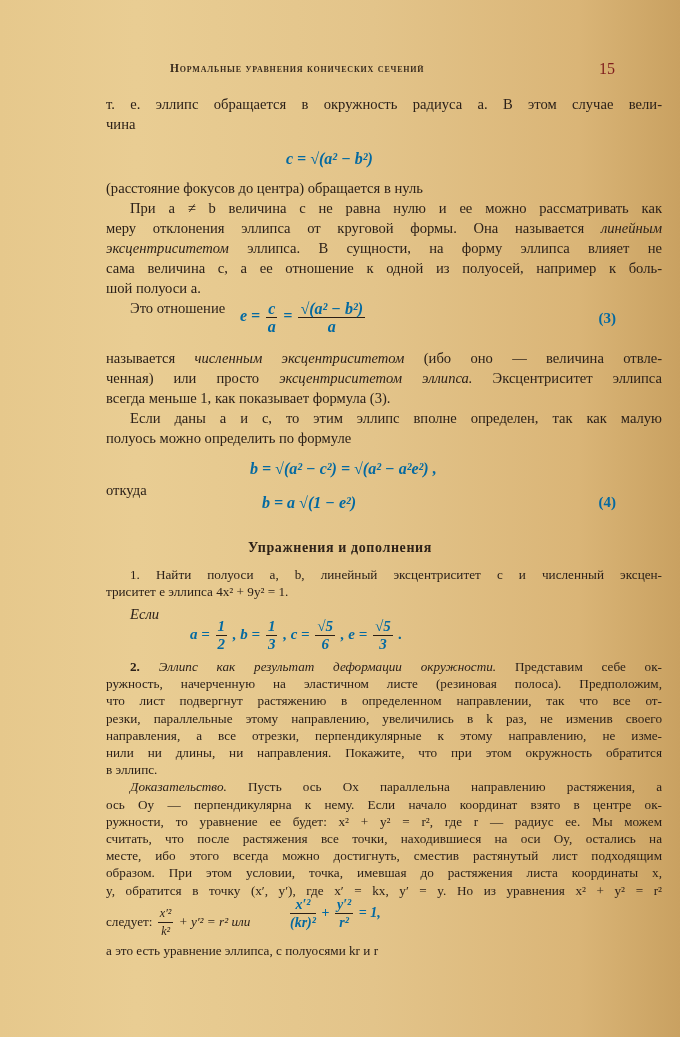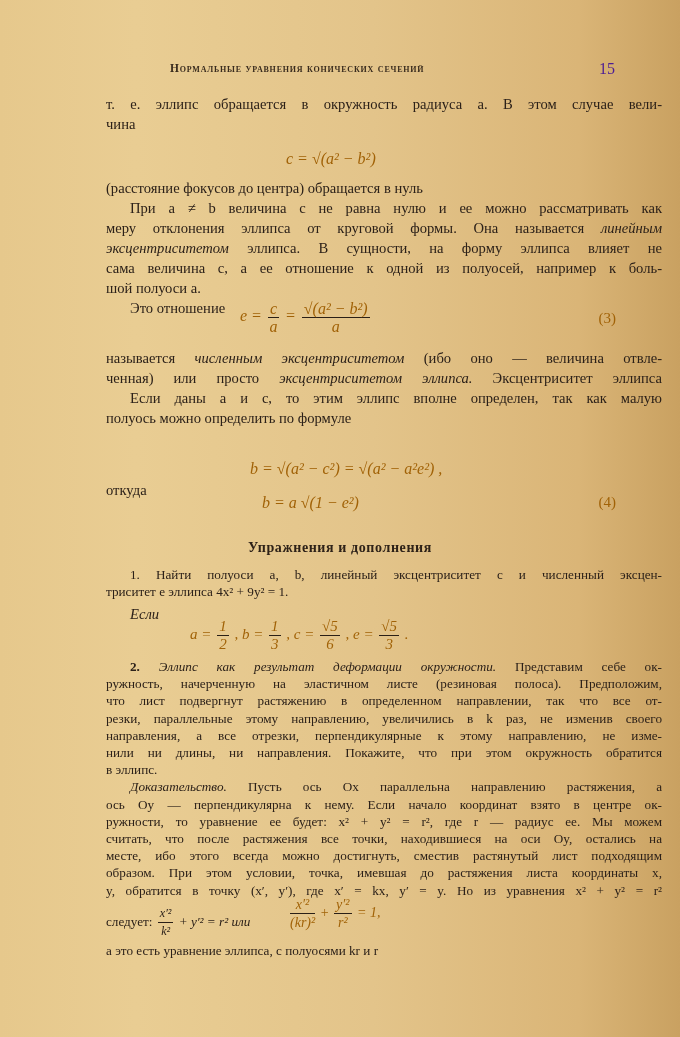--- a/index.html
+++ b/index.html
@@ -5,28 +5,28 @@
   html, body { margin:0; padding:0; }
   body {
     width:680px; height:1037px; overflow:hidden;
     background: linear-gradient(90deg, #e6c88c 0%, #e9cd93 20%, #e3c48a 55%, #dab577 85%, #c9a161 100%);
     font-family: "Liberation Serif", "DejaVu Serif", serif;
     color:#2a2018;
     position:relative;
   }
   .header { position:absolute; left:118px; top:62px; width:500px; height:20px; }
   .running-title { position:absolute; left:52px; top:0; font-size:11.5px; letter-spacing:0.8px; font-variant:small-caps; font-weight:bold; color:#3a2c1e; }
-  .page-number { position:absolute; right:3px; top:-2px; font-size:16px; color:#4c1d95; }
+  .page-number { position:absolute; right:3px; top:-2px; font-size:16px; color:#7f1d1d; }
   .block { position:absolute; left:58px; width:556px; font-size:14.6px; line-height:20px; text-align:justify; color:#2c2119;margin-left:48px; }
   .small { font-size:13.2px; line-height:17.2px; }
   .line { display:block; white-space:nowrap; }
   .justify { text-align:justify; text-align-last:justify; white-space:normal; }
   .indent { text-indent:24px; }
   i, .it { font-style:italic; }
-  .formula { position:absolute; font-size:16px; font-style:italic; white-space:nowrap; color:#a16207; }
+  .formula { position:absolute; font-size:16px; font-style:italic; white-space:nowrap; color:#0369a1;font-weight:bold; }
   .eqnum { position:absolute; right:64px; font-size:15px; font-style:normal; }
   .heading { position:absolute; left:0; width:680px; text-align:center; font-weight:bold; font-size:14px; letter-spacing:0.6px; color:#2e2218; }
   .frac { display:inline-block; vertical-align:middle; text-align:center; margin:0 2px; }
   .frac > span { display:block; line-height:17px; }
   .frac .num { border-bottom:1.2px solid #2a1f16; padding:0 2px; }
 </style>
 </head>
 <body>
 
 <div class="header">
@@ -61,20 +61,21 @@
   <span>e =</span>
   <span class="frac"><span class="num">c</span><span>a</span></span>
   <span>=</span>
   <span class="frac"><span class="num">√(a² − b²)</span><span>a</span></span>
   <span class="eqnum" style="top:10px;">(3)</span>
 </div>
 
 <div class="block" style="top:348px;">
   <span class="line justify"><span>называется </span><i>численным эксцентриситетом</i><span> (ибо оно — величина отвле-</span></span>
   <span class="line justify"><span>ченная) или просто </span><i>эксцентриситетом эллипса.</i><span> Эксцентриситет эллипса</span></span>
+  <span class="line">всегда меньше 1, как показывает формула (3).</span>
   <span class="line justify indent">Если даны a и c, то этим эллипс вполне определен, так как малую</span>
   <span class="line">полуось можно определить по формуле</span>
 </div>
 
 <div class="formula" style="left:250px; top:460px;">b = √(a² − c²) = √(a² − a²e²) ,</div>
 <div class="block" style="top:480px;">
   <span class="line">откуда</span>
 </div>
 <div class="formula" style="left:262px; top:494px; width:418px;">
   <span>b = a √(1 − e²)</span>

